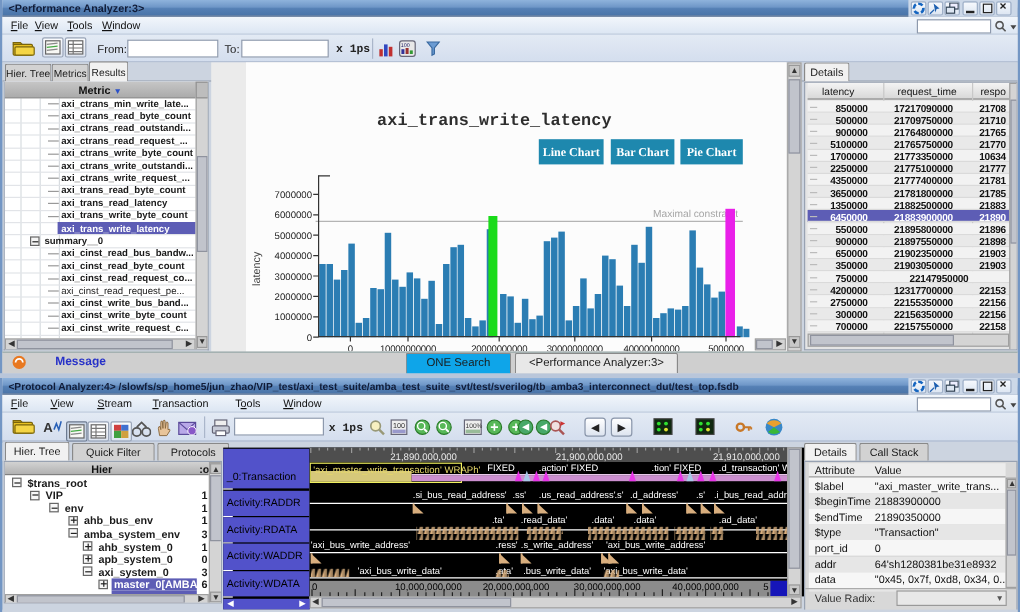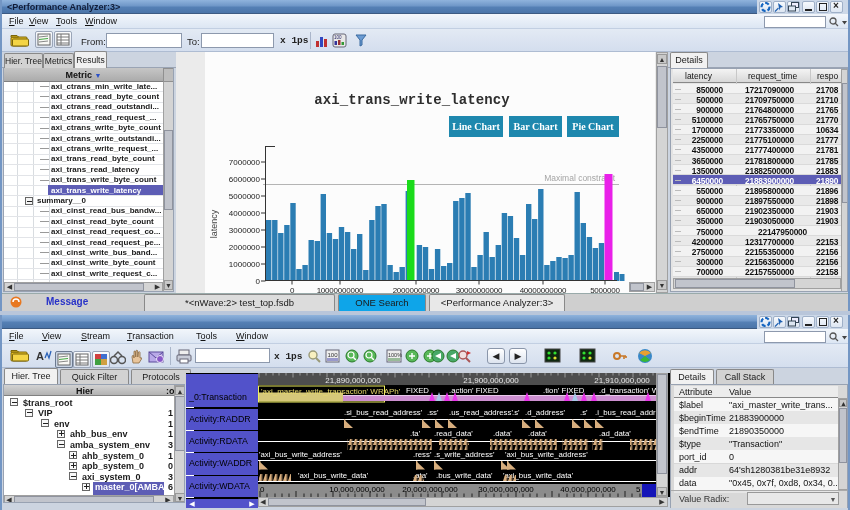--- a/index.html
+++ b/index.html
@@ -147,21 +147,21 @@
 <div class="abs" style="left:36px;top:142.80000000000004px;width:9px;height:1px;background:#999;"></div>
 <div class="abs" style="left:47px;top:138.30000000000004px;font-size:8px;font-weight:bold;color:#1a1a1a;white-space:nowrap;">axi_cinst_read_bus_bandw...</div>
 <div class="abs" style="left:0;top:158.60000000000005px;width:159px;height:1px;background:#e2e4e8;"></div>
 <div class="abs" style="left:36px;top:153.20000000000005px;width:9px;height:1px;background:#999;"></div>
 <div class="abs" style="left:47px;top:148.70000000000005px;font-size:8px;font-weight:bold;color:#1a1a1a;white-space:nowrap;">axi_cinst_read_byte_count</div>
 <div class="abs" style="left:0;top:169.00000000000006px;width:159px;height:1px;background:#e2e4e8;"></div>
 <div class="abs" style="left:36px;top:163.60000000000005px;width:9px;height:1px;background:#999;"></div>
 <div class="abs" style="left:47px;top:159.10000000000005px;font-size:8px;font-weight:bold;color:#1a1a1a;white-space:nowrap;">axi_cinst_read_request_co...</div>
 <div class="abs" style="left:0;top:179.40000000000006px;width:159px;height:1px;background:#e2e4e8;"></div>
 <div class="abs" style="left:36px;top:174.00000000000006px;width:9px;height:1px;background:#999;"></div>
-<div class="abs" style="left:47px;top:169.50000000000006px;font-size:8px;font-weight:bold;color:#1a1a1a;white-space:nowrap;">axi_cinst_read_request_pe...</div>
+<div class="abs" style="left:47px;top:169.50000000000006px;font-size:8px;font-weight:normal;color:#1a1a1a;white-space:nowrap;">axi_cinst_read_request_pe...</div>
 <div class="abs" style="left:0;top:189.80000000000007px;width:159px;height:1px;background:#e2e4e8;"></div>
 <div class="abs" style="left:36px;top:184.40000000000006px;width:9px;height:1px;background:#999;"></div>
 <div class="abs" style="left:47px;top:179.90000000000006px;font-size:8px;font-weight:bold;color:#1a1a1a;white-space:nowrap;">axi_cinst_write_bus_band...</div>
 <div class="abs" style="left:0;top:200.20000000000007px;width:159px;height:1px;background:#e2e4e8;"></div>
 <div class="abs" style="left:36px;top:194.80000000000007px;width:9px;height:1px;background:#999;"></div>
 <div class="abs" style="left:47px;top:190.30000000000007px;font-size:8px;font-weight:bold;color:#1a1a1a;white-space:nowrap;">axi_cinst_write_byte_count</div>
 <div class="abs" style="left:0;top:210.60000000000008px;width:159px;height:1px;background:#e2e4e8;"></div>
 <div class="abs" style="left:36px;top:205.20000000000007px;width:9px;height:1px;background:#999;"></div>
 <div class="abs" style="left:47px;top:200.70000000000007px;font-size:8px;font-weight:bold;color:#1a1a1a;white-space:nowrap;">axi_cinst_write_request_c...</div>
 <div class="abs sb" style="left:159px;top:0;width:11px;height:224px;"></div>
@@ -391,26 +391,26 @@
 <div class="abs thumb" style="left:4px;top:210px;width:120px;height:9px;"></div>
 <div class="abs sb" style="left:170px;top:0;width:8px;height:224px;"></div>
 <div class="abs thumb" style="left:171px;top:14px;width:6px;height:120px;"></div>
 </div>
 <div class="abs" style="left:0;top:293px;width:846px;height:18px;background:#cfcfcf;border-top:1px solid #9aa;"></div>
 <svg class="abs" style="left:8px;top:296px;" width="12" height="12">
       <circle cx="6" cy="6" r="5.5" fill="#e87820"></circle>
       <path d="M3 6 A3 3 0 0 1 9 6" fill="none" stroke="#fff" stroke-width="1.5"></path>
     </svg>
 <div class="abs" style="left:44px;top:296px;font-size:10px;font-weight:bold;color:#2832c8;">Message</div>
-<div class="tab" style="left:142px;top:294px;width:191px;height:17px;font-size:9.5px;line-height:16px;background:#dcdcdc;">*&lt;nWave:2&gt; test_top.fsdb</div>
 <div class="tab" style="left:336px;top:294px;width:88px;height:17px;font-size:9.5px;line-height:16px;background:#0ea5e9;">ONE Search</div>
 <div class="tab" style="left:427px;top:294px;width:136px;height:17px;font-size:9.5px;line-height:16px;background:#e8e8e8;">&lt;Performance Analyzer:3&gt;</div>
 </div>
 <div class="win" style="top:315px;height:195px;background:#ccd4e0;">
 <div class="abs tb-grad" style="left:0;top:0;width:846px;height:14px;border-bottom:1px solid #3c5a82;"></div>
+<div class="abs titletxt" style="left:5px;top:2px;font-size:8.5px;white-space:nowrap;">&lt;Protocol Analyzer:4&gt; /slowfs/sp_home5/jun_zhao/VIP_test/axi_test_suite/amba_test_suite_svt/test/sverilog/tb_amba3_interconnect_dut/test_top.fsdb</div>
 <div class="abs" style="left:755px;top:0;width:91px;height:14px;background:#ccd8e8;"></div>
 <div class="abs" style="left:757px;top:1px;width:13px;height:12px;border:1px solid #9fb0c8;background:linear-gradient(#f6f9fd,#dde6f2);border-radius:2px;"></div>
     <div class="abs" style="left:771px;top:1px;width:13px;height:12px;border:1px solid #9fb0c8;background:linear-gradient(#f6f9fd,#dde6f2);border-radius:2px;"></div>
     <div class="abs" style="left:785px;top:1px;width:13px;height:12px;border:1px solid #9fb0c8;background:linear-gradient(#f6f9fd,#dde6f2);border-radius:2px;"></div>
     <div class="abs" style="left:800px;top:1px;width:13px;height:12px;border:1px solid #9fb0c8;background:linear-gradient(#f6f9fd,#dde6f2);border-radius:2px;"></div>
     <div class="abs" style="left:814px;top:1px;width:13px;height:12px;border:1px solid #9fb0c8;background:linear-gradient(#f6f9fd,#dde6f2);border-radius:2px;"></div>
     <div class="abs" style="left:828px;top:1px;width:13px;height:12px;border:1px solid #9fb0c8;background:linear-gradient(#f6f9fd,#dde6f2);border-radius:2px;"></div>
     <svg class="abs" style="left:758px;top:2px" width="11" height="10">
       <circle cx="5.5" cy="5" r="4" fill="none" stroke="#1565c0" stroke-width="2.2" stroke-dasharray="4 2"></circle>
     </svg>

